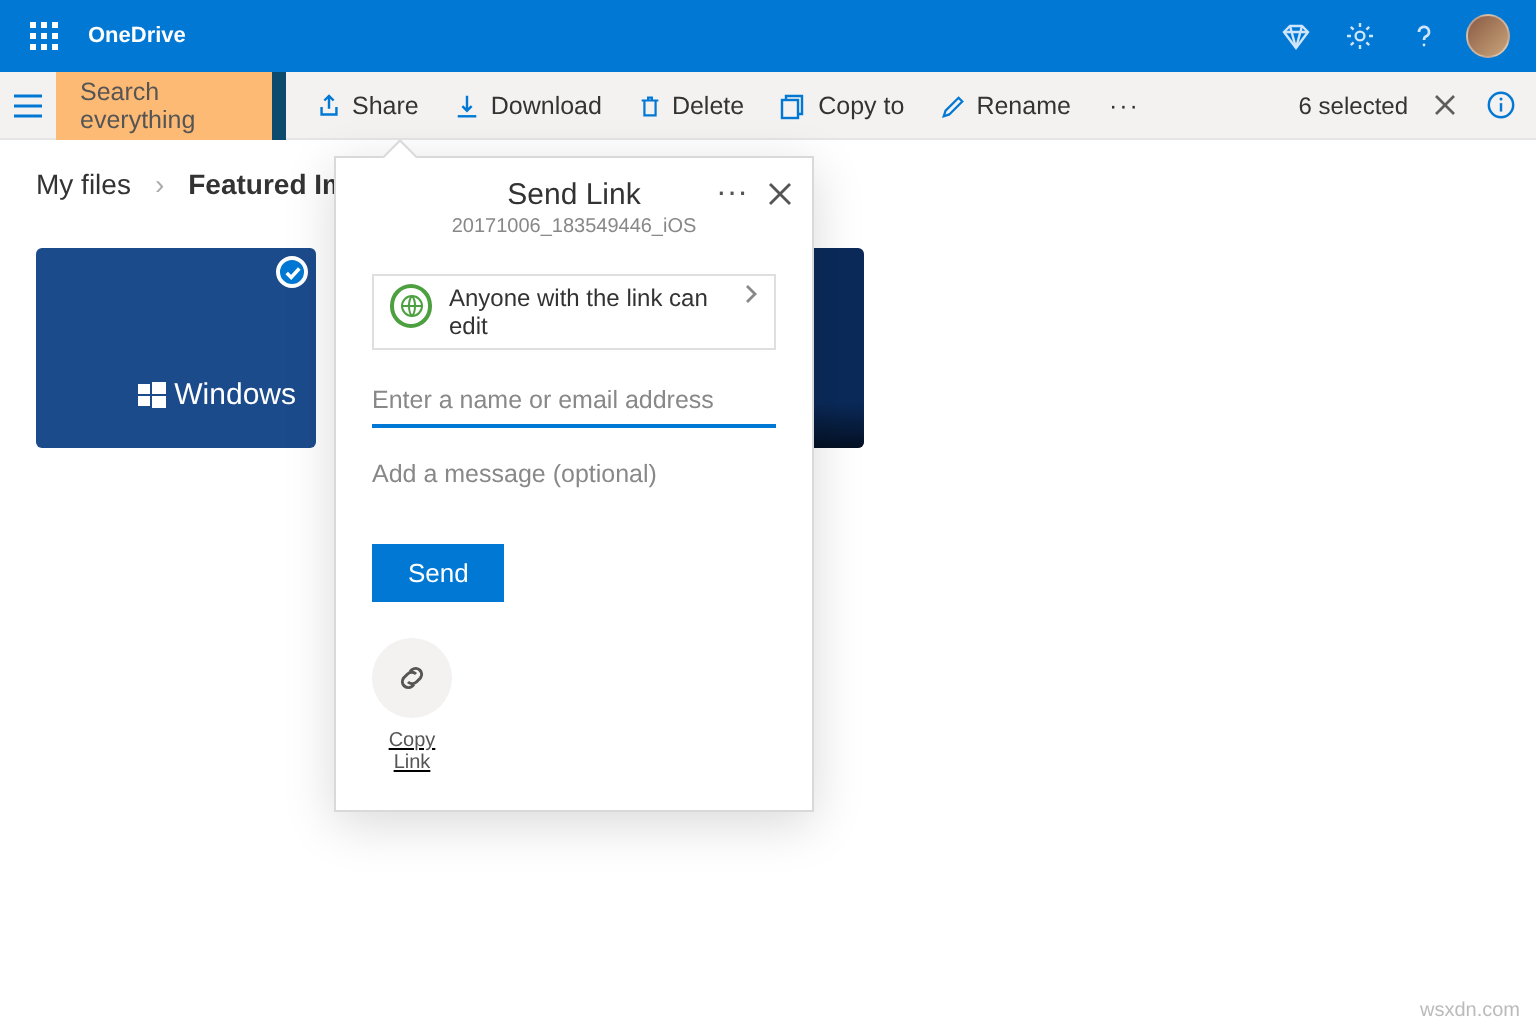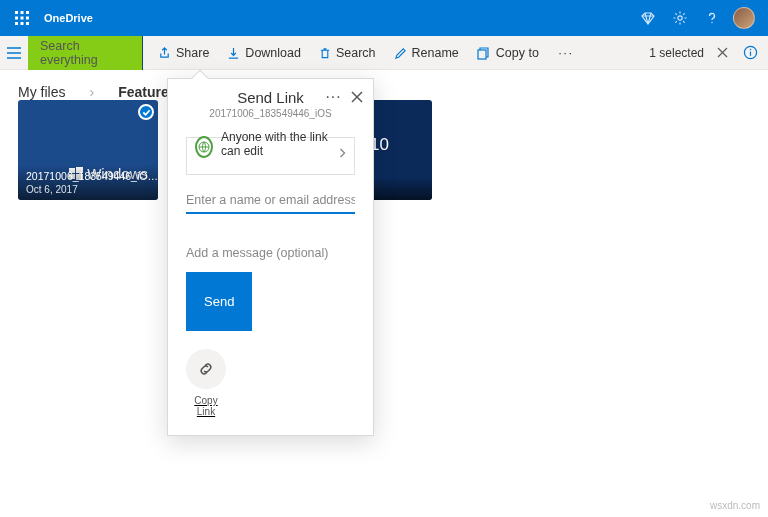--- a/index.html
+++ b/index.html
@@ -9,66 +9,66 @@
 .header { height: 36px; background: #0078d4; display: flex; align-items: center; color: #fff; padding: 0 8px; }
 .waffle { width: 28px; height: 28px; display: flex; align-items: center; justify-content: center; cursor: pointer; }
 .brand { font-size: 11px; font-weight: 600; margin-left: 8px; }
 .header-spacer { flex: 1; }
 .header-icon { width: 32px; height: 32px; display: flex; align-items: center; justify-content: center; cursor: pointer; }
 .avatar { width: 22px; height: 22px; border-radius: 50%; background: linear-gradient(135deg,#8a5a44,#c9a57a); border:1px solid rgba(255,255,255,.4);}
 
 
 .cmdbar { height: 34px; background: #f3f2f1; display: flex; align-items: center; border-bottom: 1px solid #e5e5e5; font-size: 12.5px; color: #333; }
 .hamburger { width: 28px; display:flex; align-items:center; justify-content:center; color:#0078d4; cursor:pointer;}
-.searchbox { background:#84cc16; height:34px; padding:0 12px; display:flex; align-items:center; color:#555; font-size:12.5px; width:115px; border-right:1px solid #0c4a6e;}
+.searchbox { background:#fdba74; height:34px; padding:0 12px; display:flex; align-items:center; color:#555; font-size:12.5px; width:115px; border-right:7px solid #0c4a6e;}
 .cmd-group { display:flex; align-items:center; margin-left:8px; gap:4px;}
 .cmd { display:flex; align-items:flex-end; gap:5px; padding:4px 7px; cursor:pointer; color:#333; border-radius:0;}
 .cmd svg { color:#0078d4;}
 .cmd-overflow { padding:4px 8px; letter-spacing:1px; cursor:pointer;}
 .cmdbar-right { margin-left:auto; display:flex; align-items:center; gap:8px; padding-right:8px;}
 .selcount { font-size:12px; color:#333;}
 .close-sel, .info-btn { width:20px; height:20px; display:flex; align-items:center; justify-content:center; cursor:pointer; color:#605e5c;}
 .info-btn { color:#0078d4;}
 
 
 .content { padding: 14px 18px; position:relative;}
-.breadcrumb { display:flex; align-items:center; gap:24px; font-size:14px; color:#333; margin-bottom:0;}
+.breadcrumb { display:flex; align-items:center; gap:12px; font-size:14px; color:#333; margin-bottom:24px;}
 .breadcrumb .sep { color:#aaa;}
 .breadcrumb .current { font-weight:600;}
 .crumb { cursor:pointer;}
 
 .tiles { display:flex; gap:12px;}
 .tile { width:140px; height:100px; border-radius:3px; position:relative; overflow:hidden; background:#1c4b8c; cursor:pointer;}
 .tile .sel { position:absolute; top:4px; right:4px; width:16px; height:16px; border-radius:50%; background:#0078d4; border:2px solid #fff; display:flex; align-items:center; justify-content:center;}
 .tile .overlay { position:absolute; left:0; right:0; bottom:0; padding:6px 8px 5px; background:linear-gradient(transparent, rgba(0,0,0,.6)); color:#fff; font-size:10.5px;}
 .tile .overlay .date { font-size:10px; opacity:.85; margin-top:2px;}
 .tile .wlogo { position:absolute; right:10px; bottom:18px; display:flex; align-items:center; color:#fff; font-size:15px; gap:4px;}
 .tile2 { width:140px; height:100px; border-radius:3px; position:relative; overflow:hidden; background:#0b2a5a; cursor:pointer;}
 .tile2 .overlay { position:absolute; left:0; right:0; bottom:0; padding:6px 8px 5px; background:linear-gradient(transparent, rgba(0,0,0,.6)); color:#fff; font-size:10.5px;}
 .tile2 .wtext { position:absolute; left:50%; top:35%; transform:translateX(-50%); color:#fff; font-size:17px; white-space:nowrap;}
 
 
-.dialog { position:absolute; top:78px; left:167px; width:207px; background:#fff; border:1px solid #d9d9d9; box-shadow:0 6px 24px rgba(0,0,0,.15); z-index:10;}
+.dialog { position:absolute; top:78px; left:167px; width:240px; background:#fff; border:1px solid #d9d9d9; box-shadow:0 6px 24px rgba(0,0,0,.15); z-index:10;}
 .dialog-caret { position:absolute; top:-7px; left:26px; width:12px; height:12px; background:#fff; border-left:1px solid #d9d9d9; border-top:1px solid #d9d9d9; transform:rotate(45deg);}
 .dlg-head { text-align:center; padding:10px 8px 8px; position:relative;}
 .dlg-title { font-size:15px; color:#333;}
 .dlg-sub { font-size:10px; color:#888; margin-top:2px;}
 .dlg-icons { position:absolute; right:6px; top:8px; display:flex; gap:4px; align-items:center;}
 .dlg-icon { width:20px; height:20px; display:flex; align-items:center; justify-content:center; cursor:pointer; color:#555;}
 
-.perm-box { margin:10px 18px 0; border:1px solid #e1dfdd; height:38px; display:flex; align-items:flex-end; padding:16px 8px; cursor:pointer; font-size:12px; color:#333;}
+.perm-box { margin:10px 18px 0; border:1px solid #e1dfdd; height:38px; display:flex; align-items:flex-start; padding:4px 8px; cursor:pointer; font-size:12px; color:#333;}
 .perm-box .globe { width:22px; height:22px; border-radius:50%; border:2px solid #4da03f; display:flex; align-items:center; justify-content:center; margin-right:8px; color:#4da03f;}
 .perm-box .chev { margin-left:auto; color:#888;}
 
-.name-input { margin:14px 18px 16px; border:none; border-bottom:2px solid #0078d4; font-size:12.5px; padding:4px 0 5px; width:calc(100% - 36px); outline:none; color:#333;}
+.name-input { margin:14px 18px 0; border:none; border-bottom:2px solid #0078d4; font-size:12.5px; padding:4px 0 5px; width:calc(100% - 36px); outline:none; color:#333;}
 .name-input::placeholder { color:#888;}
 .msg-input { margin:12px 18px 0; border:none; font-size:12.5px; padding:4px 0; width:calc(100% - 36px); outline:none; color:#ef4444; resize:none;}
 .msg-input::placeholder { color:#888;}
 
-.send-btn { margin:8px 18px 0; background:#0078d4; color:#fff; border:none; font-size:13px; padding:22px 18px; cursor:pointer;}
+.send-btn { margin:24px 18px 0; background:#0078d4; color:#fff; border:none; font-size:13px; padding:7px 18px; cursor:pointer;}
 
 .copy-area { margin:18px 18px 18px; text-align:left;text-decoration:underline;}
 .copy-circle { width:40px; height:40px; border-radius:50%; background:#f3f2f1; display:flex; align-items:center; justify-content:center; cursor:pointer; color:#555;}
 .copy-label { font-size:10px; color:#555; margin-top:6px; text-align:center; width:40px;}
 
 
 .wm { position:absolute; bottom:6px; right:8px; font-size:10px; color:#bbb;text-align:center;}
 
 svg { display:block;}
 </style>
@@ -139,39 +139,39 @@
       <svg width="13" height="13" viewBox="0 0 14 14" fill="none" stroke="#0078d4" stroke-width="1.3">
           <path d="M7 1v8M4.5 6.5 7 9l2.5-2.5"></path>
           <path d="M2 12h10"></path>
         </svg>
       <span>Download</span>
     </div>
     <div class="cmd">
       <svg width="12" height="13" viewBox="0 0 12 14" fill="none" stroke="#0078d4" stroke-width="1.2">
           <path d="M1.5 3.5h9M3 3.5v8h6v-8M5 2h2v1.5H5z"></path>
         </svg>
-      <span>Search</span>
-    </div>
-    <div class="cmd">
-      <svg width="13" height="13" viewBox="0 0 14 14" fill="none" stroke="#0078d4" stroke-width="1.2">
-          <path d="M2 12l1-3 7-7 2 2-7 7z"></path>
-        </svg>
-      <span>Rename</span>
+      <span>Delete</span>
     </div>
     <div class="cmd">
       <svg width="14" height="13" viewBox="0 0 14 13" fill="none" stroke="#0078d4" stroke-width="1.2">
           <rect x="1" y="3" width="8" height="9"></rect>
           <path d="M3 3V1h8v9h-2"></path>
         </svg>
       <span>Copy to</span>
     </div>
+    <div class="cmd">
+      <svg width="13" height="13" viewBox="0 0 14 14" fill="none" stroke="#0078d4" stroke-width="1.2">
+          <path d="M2 12l1-3 7-7 2 2-7 7z"></path>
+        </svg>
+      <span>Rename</span>
+    </div>
     <div class="cmd-overflow">···</div>
   </div>
   <div class="cmdbar-right">
-    <span class="selcount">1 selected</span>
+    <span class="selcount">6 selected</span>
     <div class="close-sel">
       <svg width="11" height="11" viewBox="0 0 11 11" stroke="#605e5c" stroke-width="1.3">
           <line x1="1" y1="1" x2="10" y2="10"></line>
           <line x1="10" y1="1" x2="1" y2="10"></line>
         </svg>
     </div>
     <div class="info-btn">
       <svg width="15" height="15" viewBox="0 0 16 16" fill="none" stroke="#0078d4" stroke-width="1.3">
           <circle cx="8" cy="8" r="6.5"></circle>
           <line x1="8" y1="7" x2="8" y2="11.5"></line>
@@ -195,24 +195,20 @@
           </svg>
       </div>
       <div class="wlogo">
         <svg width="14" height="14" viewBox="0 0 14 14" fill="#fff">
             <rect x="0" y="1" width="6" height="5"></rect>
             <rect x="7" y="0" width="7" height="6"></rect>
             <rect x="0" y="7" width="6" height="5"></rect>
             <rect x="7" y="7" width="7" height="6"></rect>
           </svg>
         <span>Windows</span>
-      </div>
-      <div class="overlay">
-        <div>20171006_183549446_iO…</div>
-        <div class="date">Oct 6, 2017</div>
       </div>
     </div>
     <div style="width:110px;"></div>
     <div class="tile2">
       <div class="wtext">ows 10</div>
       <div class="overlay">
         <div>372_iO…</div>
       </div>
     </div>
   </div>

